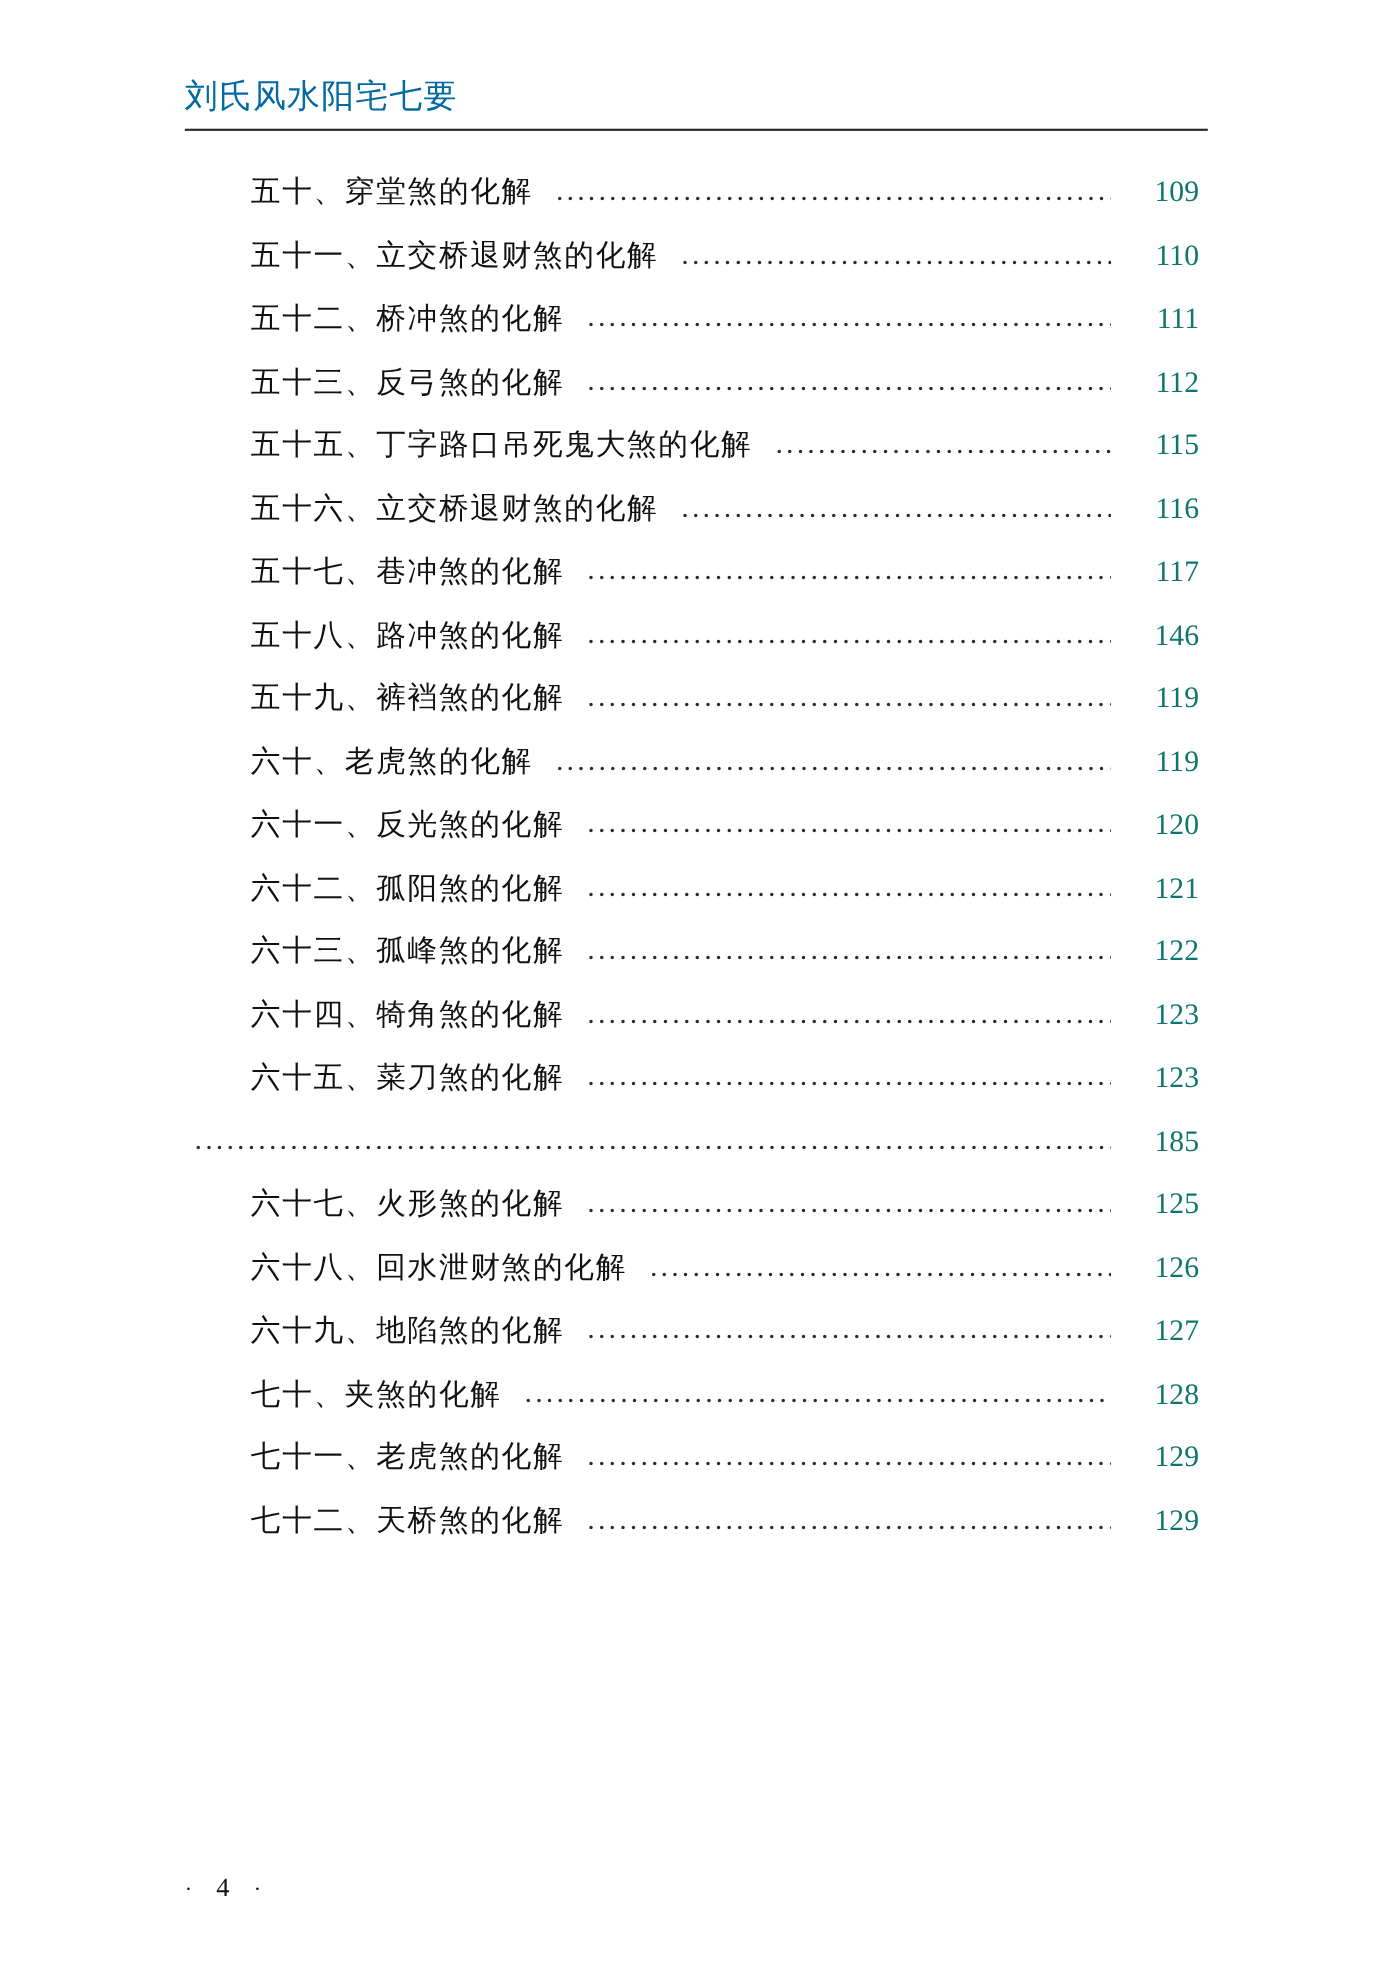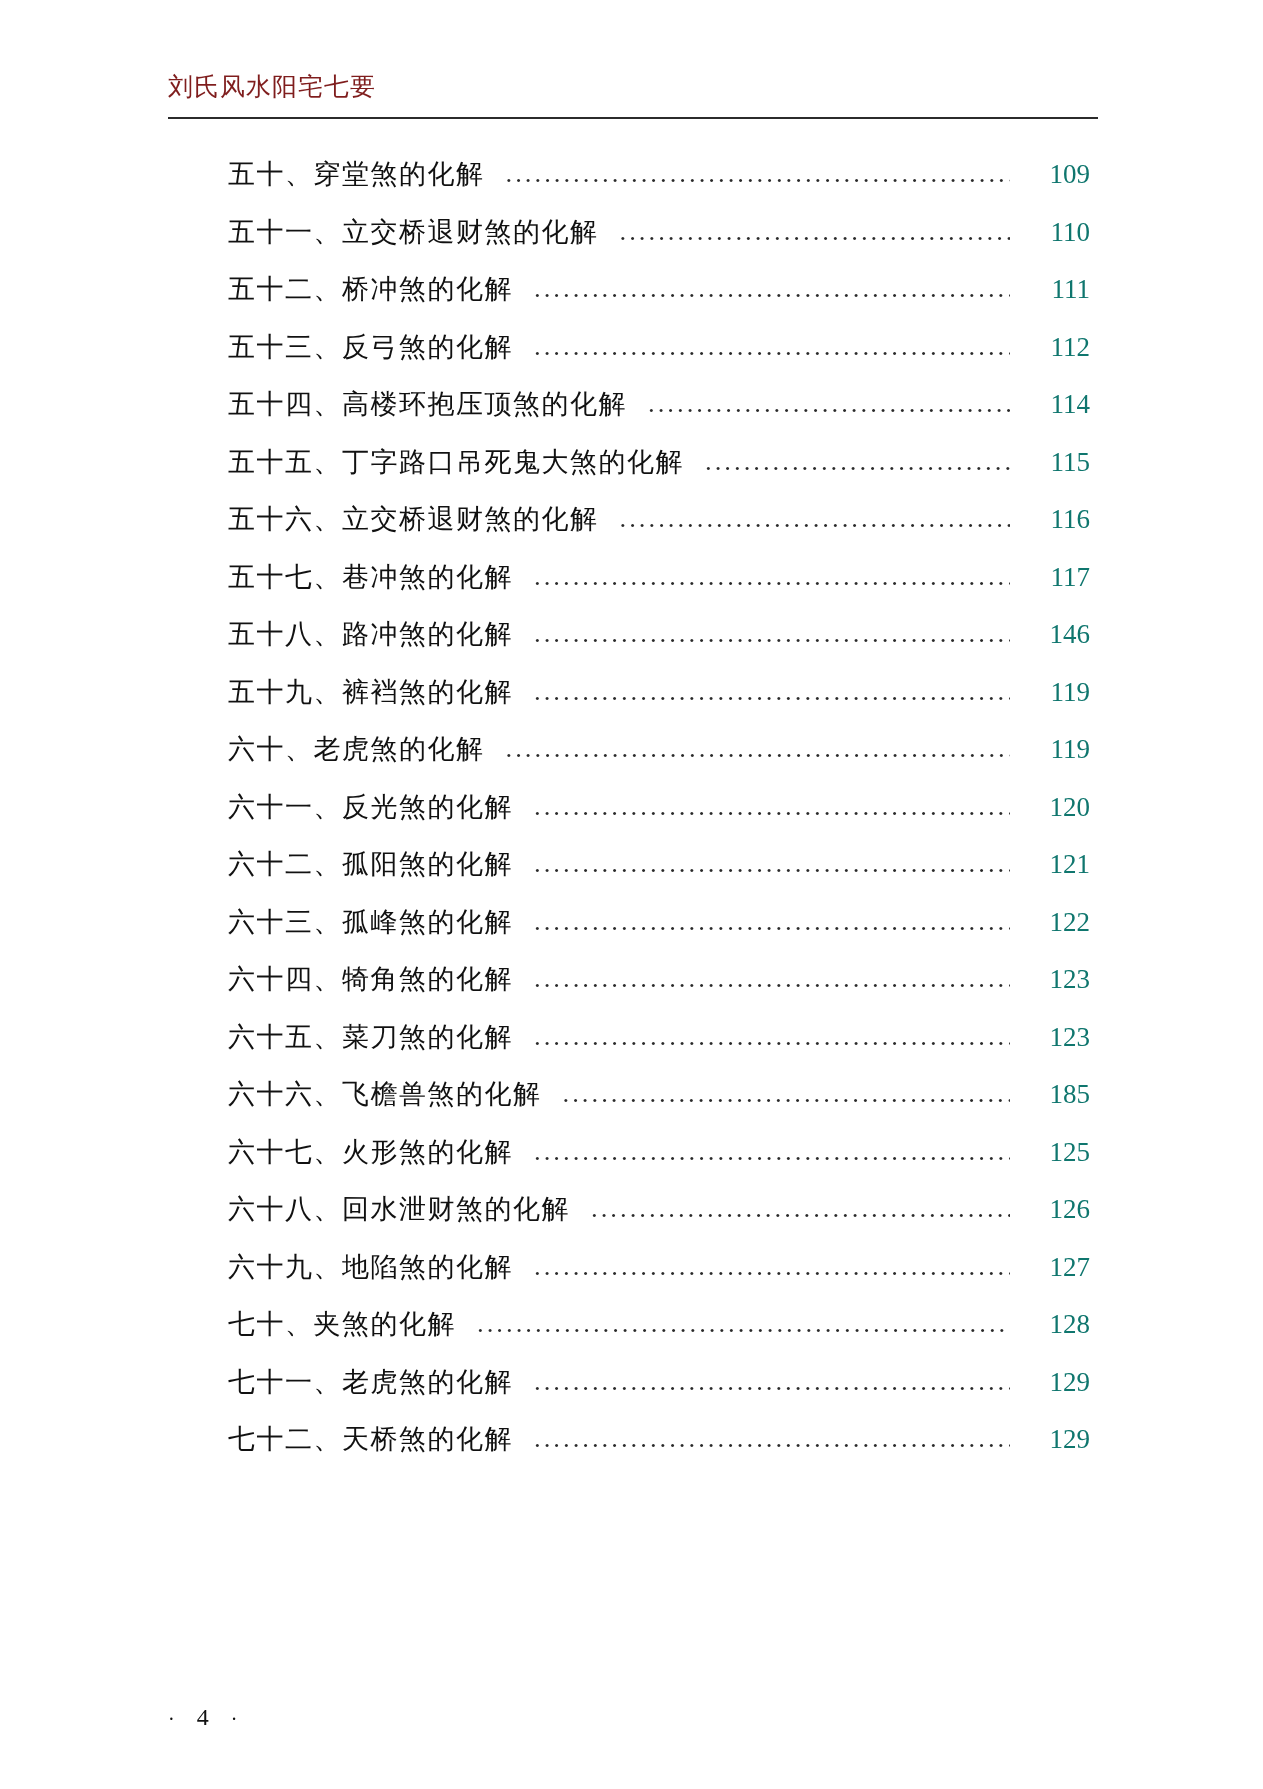--- a/index.html
+++ b/index.html
@@ -23,24 +23,24 @@
     height: 1789px;
     box-sizing: border-box;
   }
   .header {
     position: absolute;
     left: 168px;
     top: 72px;
     width: 930px;
   }
   .header-title {
-    font-size: 25px;
+    font-size: 30px;
     letter-spacing: 1px;
-    color: #7f1d1d;
-    font-family: Liberation Serif, serif;
+    color: #0369a1;
+    font-family: Liberation Mono, monospace;
     line-height: 1.2;
   }
   .header-rule {
     position: absolute;
     left: 168px;
     top: 117px;
     width: 930px;
     height: 2px;
     background: #2b2b2b;
   }
@@ -133,25 +133,20 @@
         <span class="toc-title">五十二、桥冲煞的化解</span>
         <span class="toc-dots"></span>
         <span class="toc-page">111</span>
       </div>
       <div class="toc-entry">
         <span class="toc-title">五十三、反弓煞的化解</span>
         <span class="toc-dots"></span>
         <span class="toc-page">112</span>
       </div>
       <div class="toc-entry">
-        <span class="toc-title">五十四、高楼环抱压顶煞的化解</span>
-        <span class="toc-dots"></span>
-        <span class="toc-page">114</span>
-      </div>
-      <div class="toc-entry">
         <span class="toc-title">五十五、丁字路口吊死鬼大煞的化解</span>
         <span class="toc-dots"></span>
         <span class="toc-page">115</span>
       </div>
       <div class="toc-entry">
         <span class="toc-title">五十六、立交桥退财煞的化解</span>
         <span class="toc-dots"></span>
         <span class="toc-page">116</span>
       </div>
       <div class="toc-entry">
@@ -193,21 +188,20 @@
         <span class="toc-title">六十四、犄角煞的化解</span>
         <span class="toc-dots"></span>
         <span class="toc-page">123</span>
       </div>
       <div class="toc-entry">
         <span class="toc-title">六十五、菜刀煞的化解</span>
         <span class="toc-dots"></span>
         <span class="toc-page">123</span>
       </div>
       <div class="toc-entry">
-        <span class="toc-title">六十六、飞檐兽煞的化解</span>
         <span class="toc-dots"></span>
         <span class="toc-page">185</span>
       </div>
       <div class="toc-entry">
         <span class="toc-title">六十七、火形煞的化解</span>
         <span class="toc-dots"></span>
         <span class="toc-page">125</span>
       </div>
       <div class="toc-entry">
         <span class="toc-title">六十八、回水泄财煞的化解</span>

